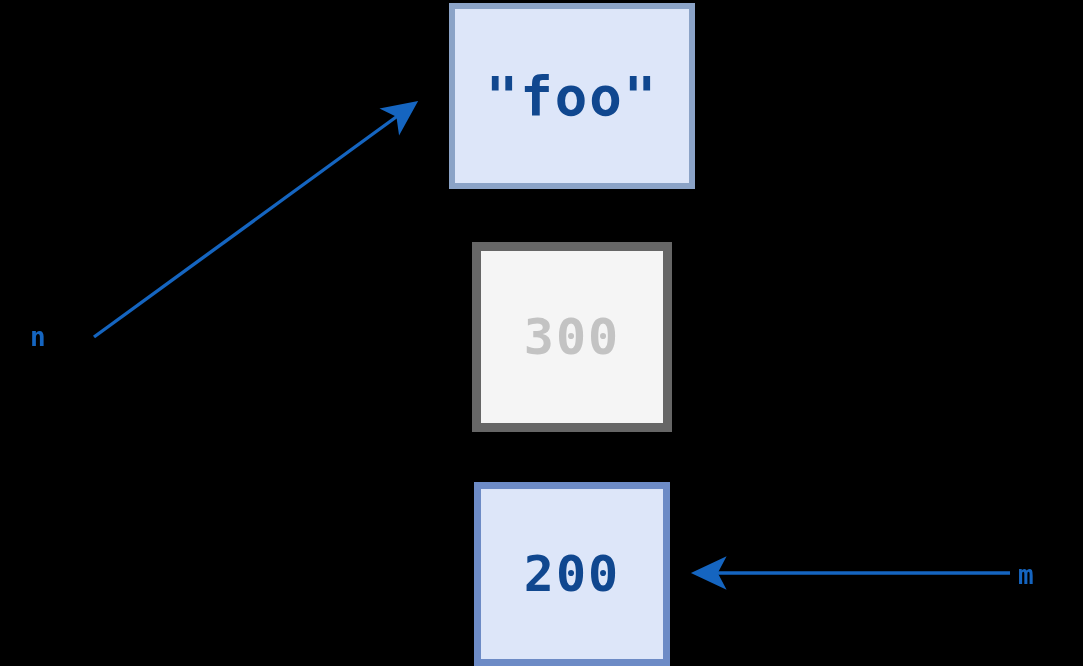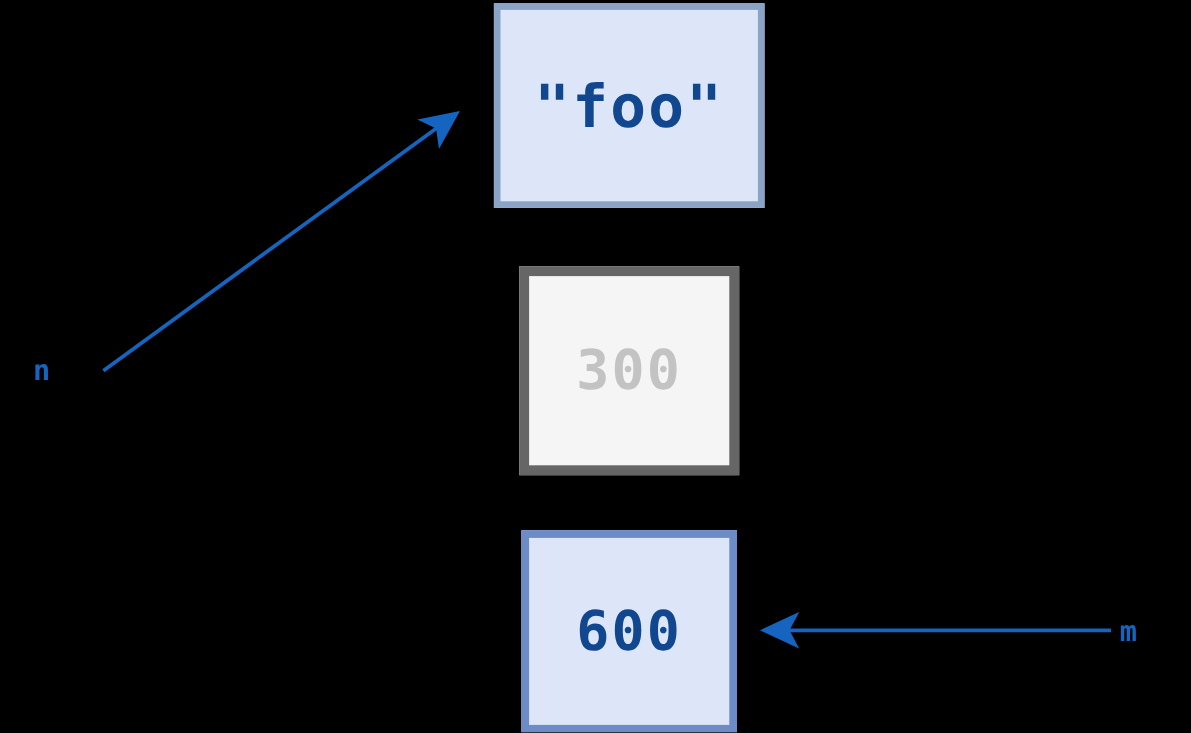--- a/index.html
+++ b/index.html
@@ -106,19 +106,19 @@
 
     <g>
       <line x1="1010" y1="573" x2="696" y2="573" stroke="#1565c0" stroke-width="3.4" marker-end="url(#head-horz)"></line>
     </g>
   </svg>
 
   <div id="box-foo" class="node-box">"foo"</div>
 
   <div id="box-300" class="node-box">300</div>
 
-  <div id="box-400" class="node-box">600</div>
+  <div id="box-400" class="node-box">200</div>
 
   <div id="label-n" class="var-label">n</div>
 
   <div id="label-m" class="var-label">m</div>
 
 </div>
 
 </body></html>

